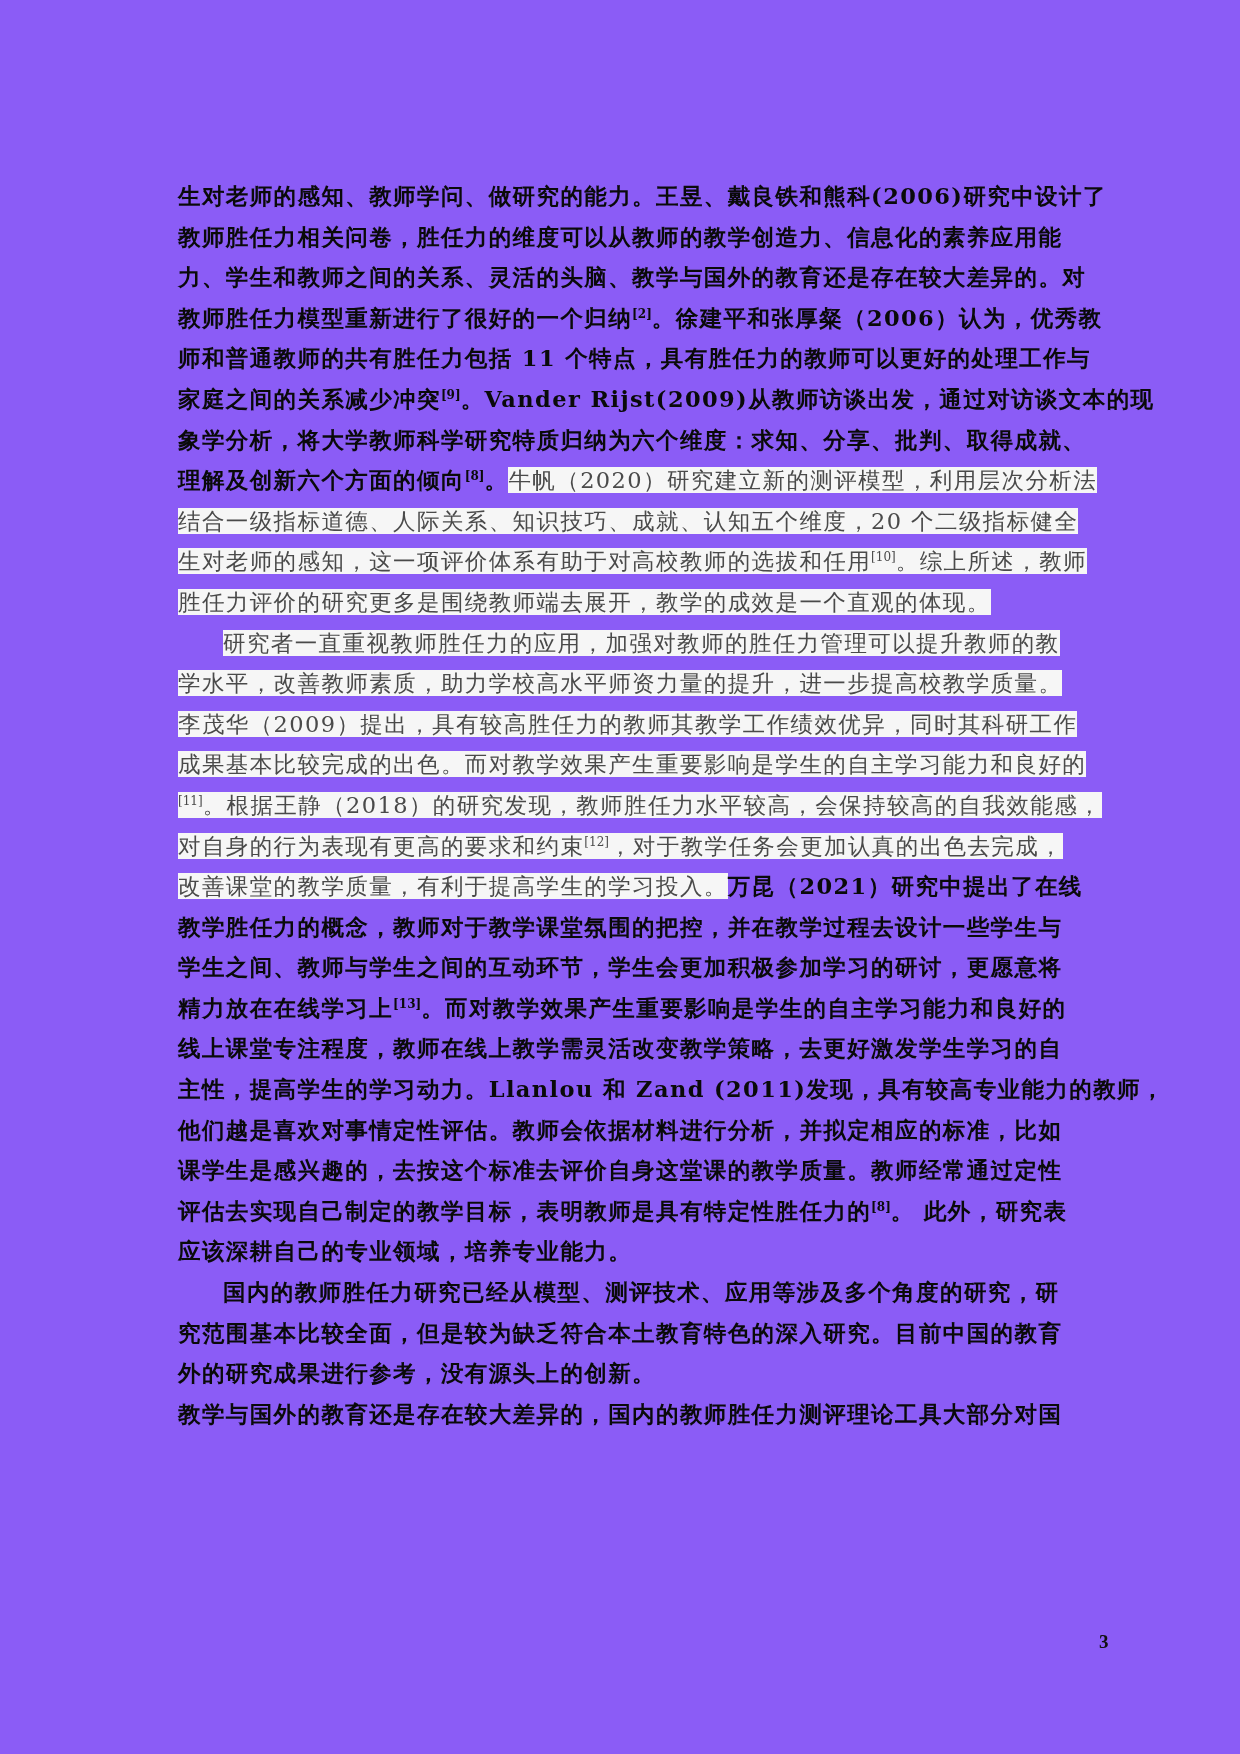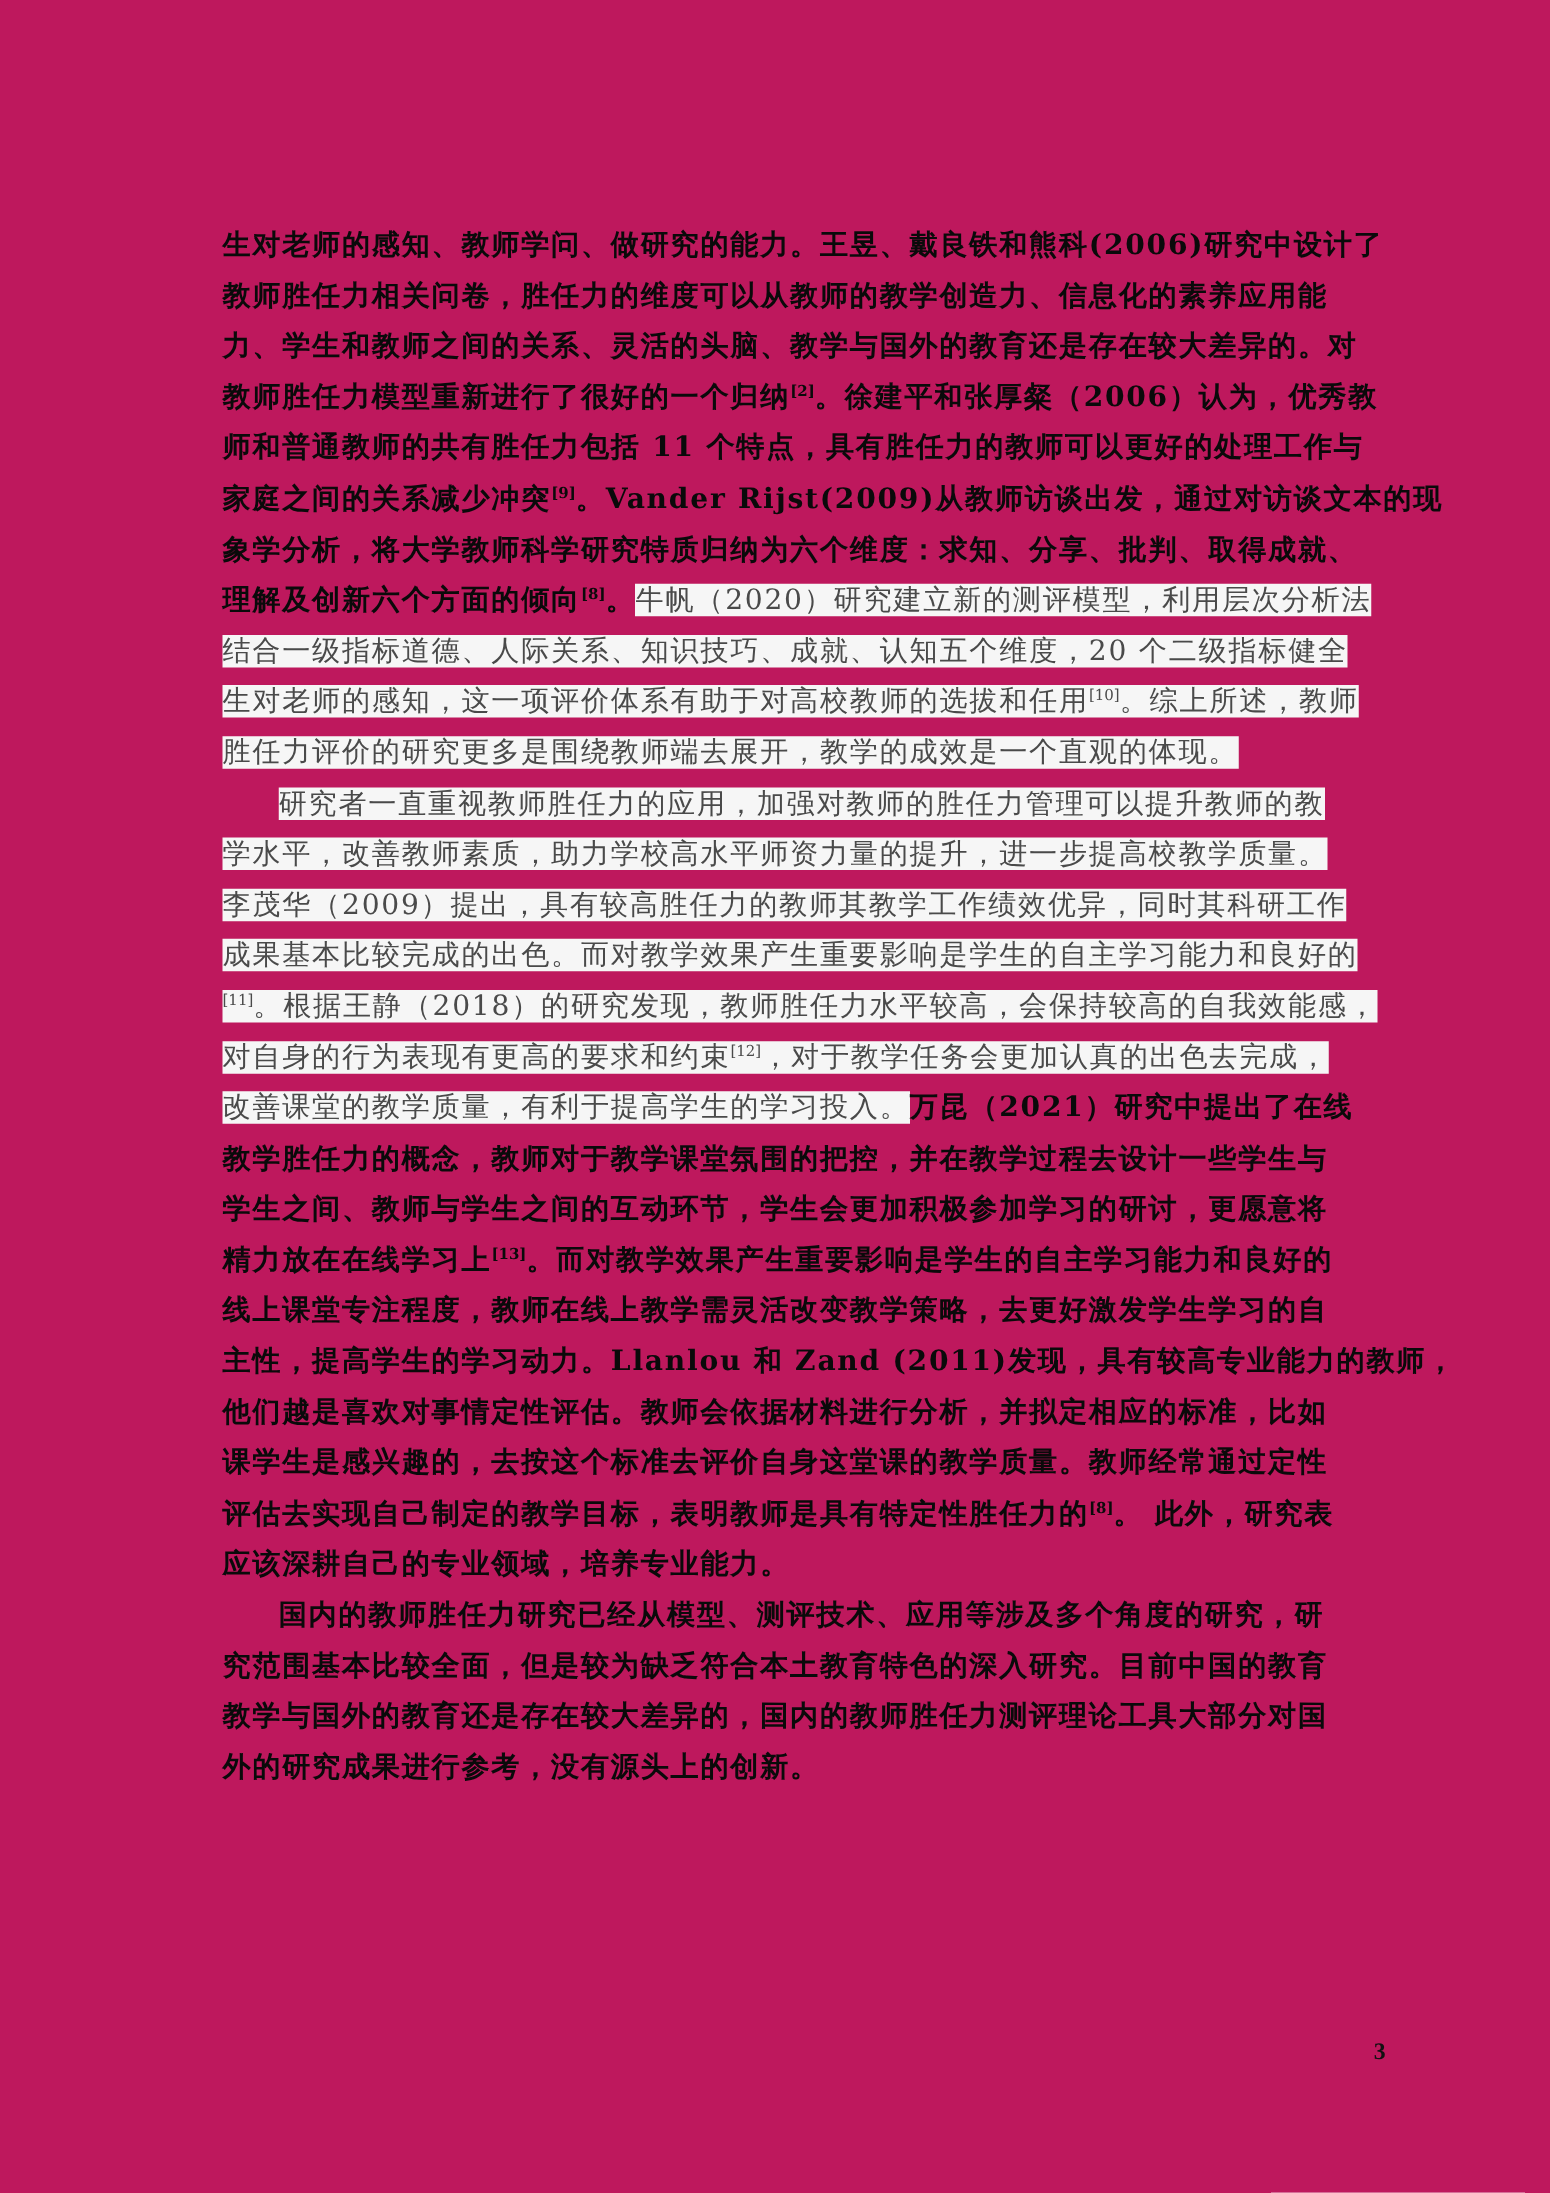--- a/index.html
+++ b/index.html
@@ -12,21 +12,21 @@
       height: 1754px;
       position: relative;
       overflow: hidden;
       font-family: "DejaVu Serif", "Liberation Serif", serif;
     }
     .page {
       position: absolute;
       left: 0; top: 0;
       width: 1240px;
       height: 1754px;
-      background: #be185d;
+      background: #8b5cf6;
     }
     .body-text {
       position: absolute;
       left: 178px;
       top: 176px;
       width: 900px;
     }
     .line {
       height: 40.6px;
       line-height: 40.6px;
@@ -89,17 +89,17 @@
       <div class="line"><span class="seg-bold"><span>学生之间、教师与学生之间的互动环节，学生会更加积极参加学习的研讨，更愿意将</span></span></div>
       <div class="line"><span class="seg-bold"><span>精力放在在线学习上</span><sup>[13]</sup><span>。而对教学效果产生重要影响是学生的自主学习能力和良好的</span></span></div>
       <div class="line"><span class="seg-bold"><span>线上课堂专注程度，教师在线上教学需灵活改变教学策略，去更好激发学生学习的自</span></span></div>
       <div class="line"><span class="seg-bold"><span>主性，提高学生的学习动力。Llanlou 和 Zand (2011)发现，具有较高专业能力的教师，</span></span></div>
       <div class="line"><span class="seg-bold"><span>他们越是喜欢对事情定性评估。教师会依据材料进行分析，并拟定相应的标准，比如</span></span></div>
       <div class="line"><span class="seg-bold"><span>课学生是感兴趣的，去按这个标准去评价自身这堂课的教学质量。教师经常通过定性</span></span></div>
       <div class="line"><span class="seg-bold"><span>评估去实现自己制定的教学目标，表明教师是具有特定性胜任力的</span><sup>[8]</sup><span>。 此外，研究表</span></span></div>
       <div class="line"><span class="seg-bold"><span>应该深耕自己的专业领域，培养专业能力。</span></span></div>
       <div class="line indent"><span class="seg-bold"><span>国内的教师胜任力研究已经从模型、测评技术、应用等涉及多个角度的研究，研</span></span></div>
       <div class="line"><span class="seg-bold"><span>究范围基本比较全面，但是较为缺乏符合本土教育特色的深入研究。目前中国的教育</span></span></div>
+      <div class="line"><span class="seg-bold"><span>外的研究成果进行参考，没有源头上的创新。</span></span></div>
       <div class="line"><span class="seg-bold"><span>教学与国外的教育还是存在较大差异的，国内的教师胜任力测评理论工具大部分对国</span></span></div>
-      <div class="line"><span class="seg-bold"><span>外的研究成果进行参考，没有源头上的创新。</span></span></div>
     </div>
   <div class="page-number">3</div>
 </div>
 
 </body></html>

